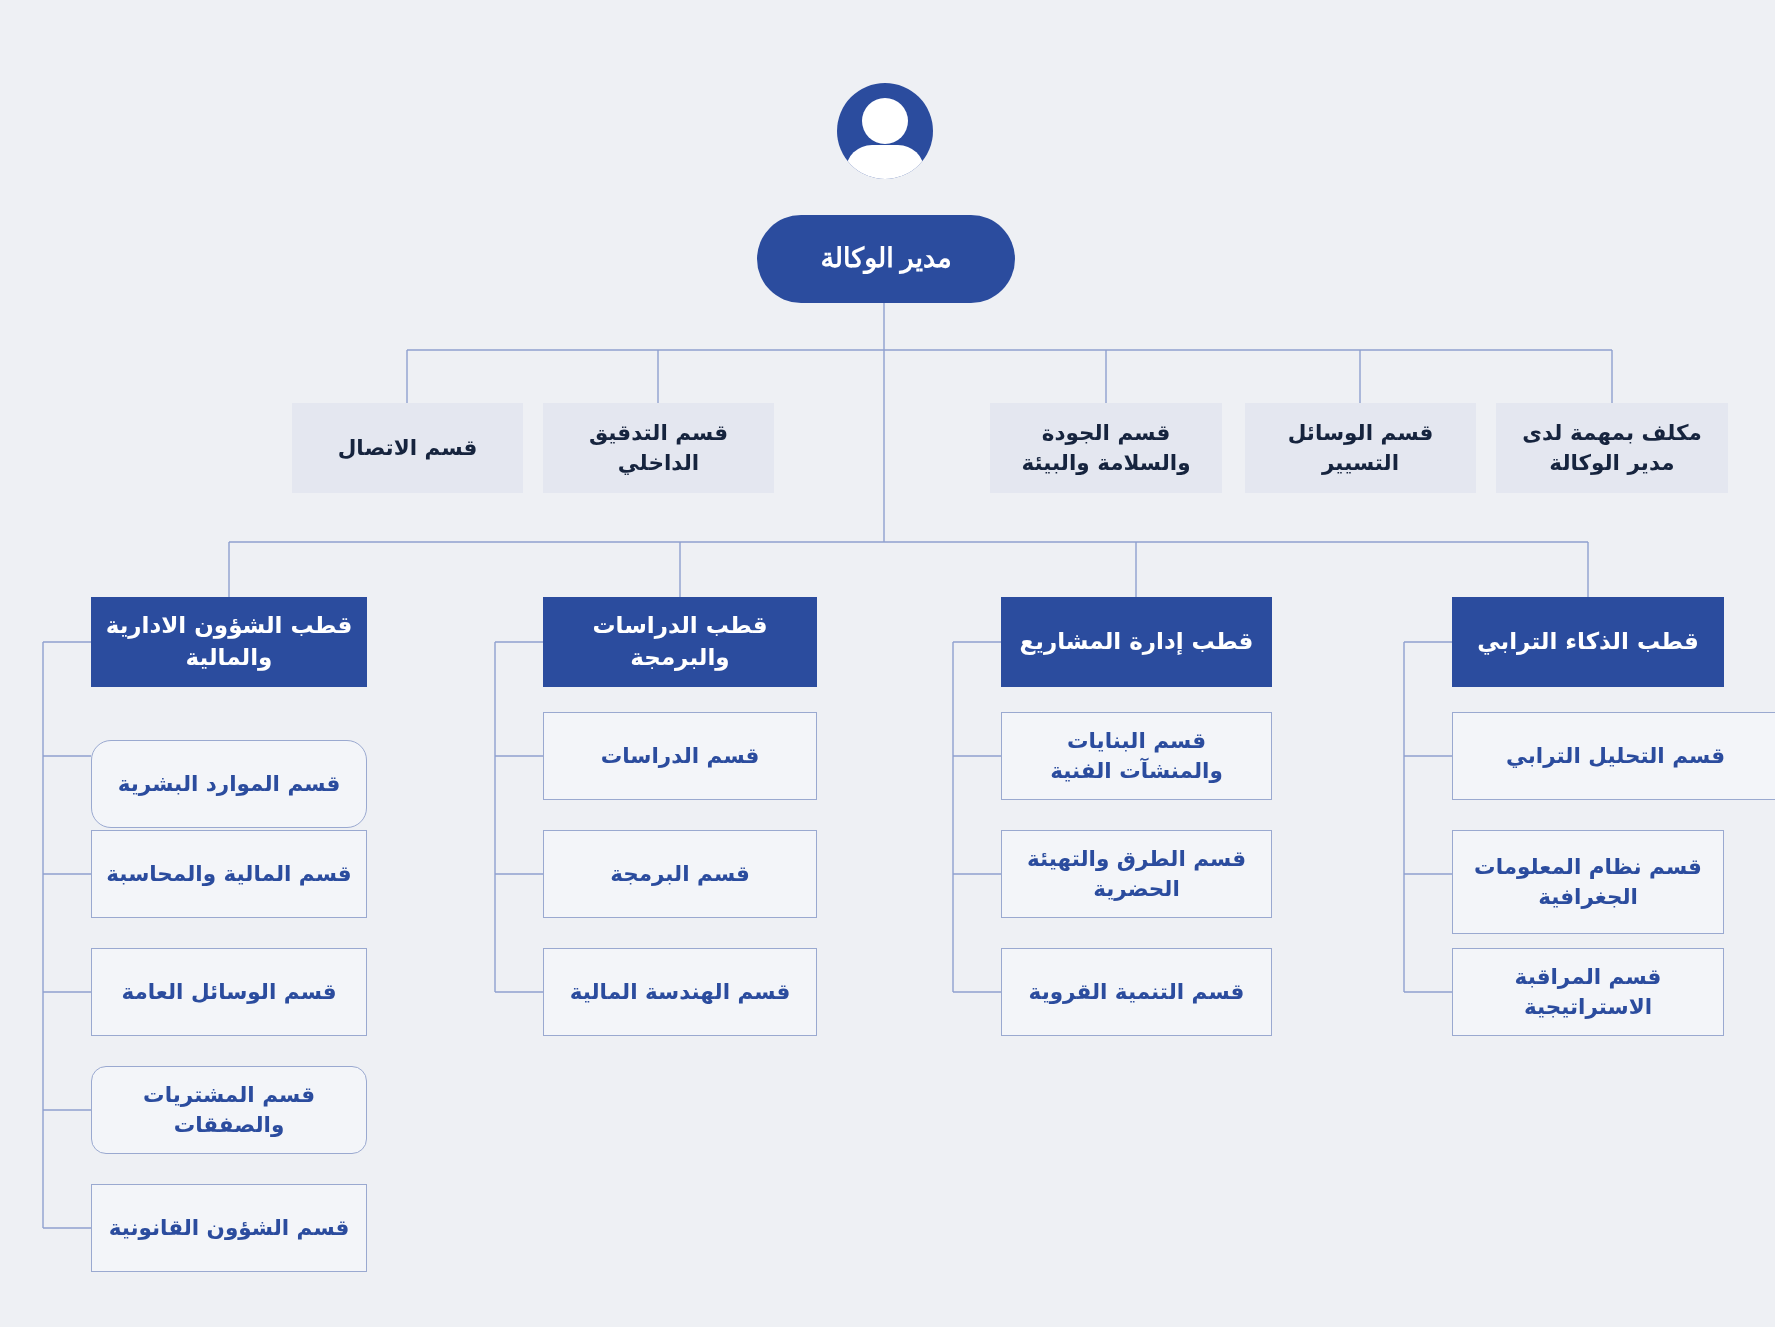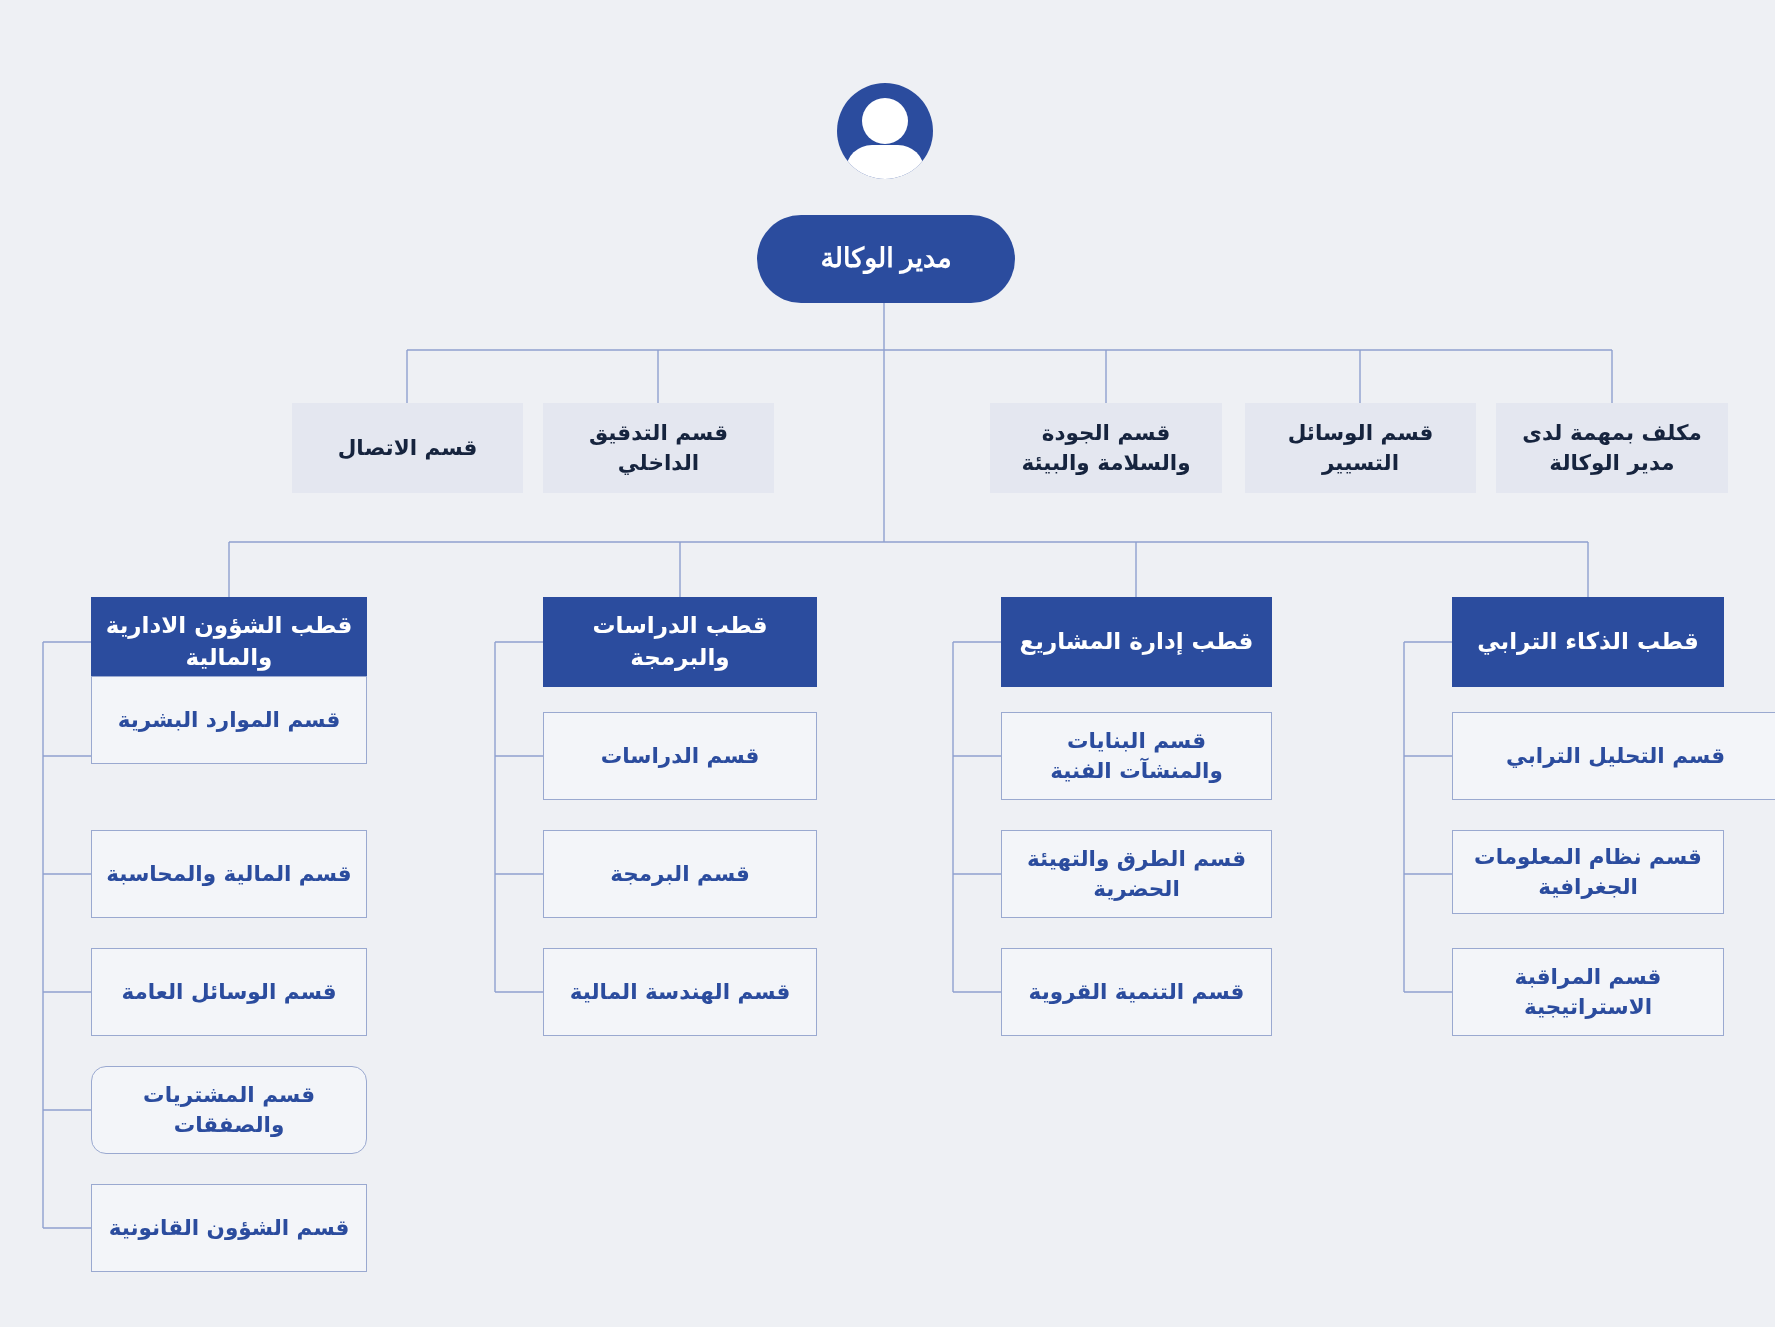--- a/index.html
+++ b/index.html
@@ -95,33 +95,33 @@
   <div class="box root-pill" style="left:757px;top:215px;width:258px;height:88px;">مدير الوكالة</div>
 
   <div class="box staff-box" style="left:1496px;top:403px;width:232px;height:90px;">مكلف بمهمة لدى مدير الوكالة</div>
   <div class="box staff-box" style="left:1245px;top:403px;width:231px;height:90px;">قسم الوسائل التسيير</div>
   <div class="box staff-box" style="left:990px;top:403px;width:232px;height:90px;">قسم الجودة والسلامة والبيئة</div>
   <div class="box staff-box" style="left:543px;top:403px;width:231px;height:90px;">قسم التدقيق الداخلي</div>
   <div class="box pole-header" style="left:1452px;top:597px;width:272px;height:90px;">قطب الذكاء الترابي</div>
 
   <div class="box staff-box" style="left:292px;top:403px;width:231px;height:90px;">قسم الاتصال</div>
   <div class="box dept-box" style="left:1452px;top:712px;width:327px;height:88px;">قسم التحليل الترابي</div>
-  <div class="box dept-box" style="left:1452px;top:830px;width:272px;height:84px;">قسم نظام المعلومات الجغرافية</div>
+  <div class="box dept-box" style="left:1452px;top:830px;width:272px;height:104px;">قسم نظام المعلومات الجغرافية</div>
   <div class="box pole-header" style="left:1001px;top:597px;width:271px;height:90px;">قطب إدارة المشاريع</div>
 
   <div class="box dept-box" style="left:1452px;top:948px;width:272px;height:88px;">قسم المراقبة الاستراتيجية</div>
   <div class="box dept-box" style="left:1001px;top:712px;width:271px;height:88px;">قسم البنايات والمنشآت الفنية</div>
   <div class="box dept-box" style="left:1001px;top:830px;width:271px;height:88px;">قسم الطرق والتهيئة الحضرية</div>
   <div class="box dept-box" style="left:1001px;top:948px;width:271px;height:88px;">قسم التنمية القروية</div>
 
   <div class="box pole-header" style="left:543px;top:597px;width:274px;height:90px;">قطب الدراسات والبرمجة</div>
   <div class="box dept-box" style="left:543px;top:712px;width:274px;height:88px;">قسم الدراسات</div>
   <div class="box dept-box" style="left:543px;top:830px;width:274px;height:88px;">قسم البرمجة</div>
   <div class="box dept-box" style="left:543px;top:948px;width:274px;height:88px;">قسم الهندسة المالية</div>
 
   <div class="box pole-header" style="left:91px;top:597px;width:276px;height:90px;">قطب الشؤون الادارية والمالية</div>
-  <div class="box dept-box" style="left:91px;top:676px;width:276px;height:88px;">قسم الموارد البشرية</div>
+  <div class="box dept-box" style="left:91px;top:740px;width:276px;height:88px;border-radius:20px;">قسم الموارد البشرية</div>
   <div class="box dept-box" style="left:91px;top:830px;width:276px;height:88px;">قسم المالية والمحاسبة</div>
   <div class="box dept-box" style="left:91px;top:948px;width:276px;height:88px;">قسم الوسائل العامة</div>
   <div class="box dept-box" style="left:91px;top:1066px;width:276px;height:88px;border-radius:15px;">قسم المشتريات والصفقات</div>
   <div class="box dept-box" style="left:91px;top:1184px;width:276px;height:88px;">قسم الشؤون القانونية</div>
 
 </div>
 
 </body></html>

